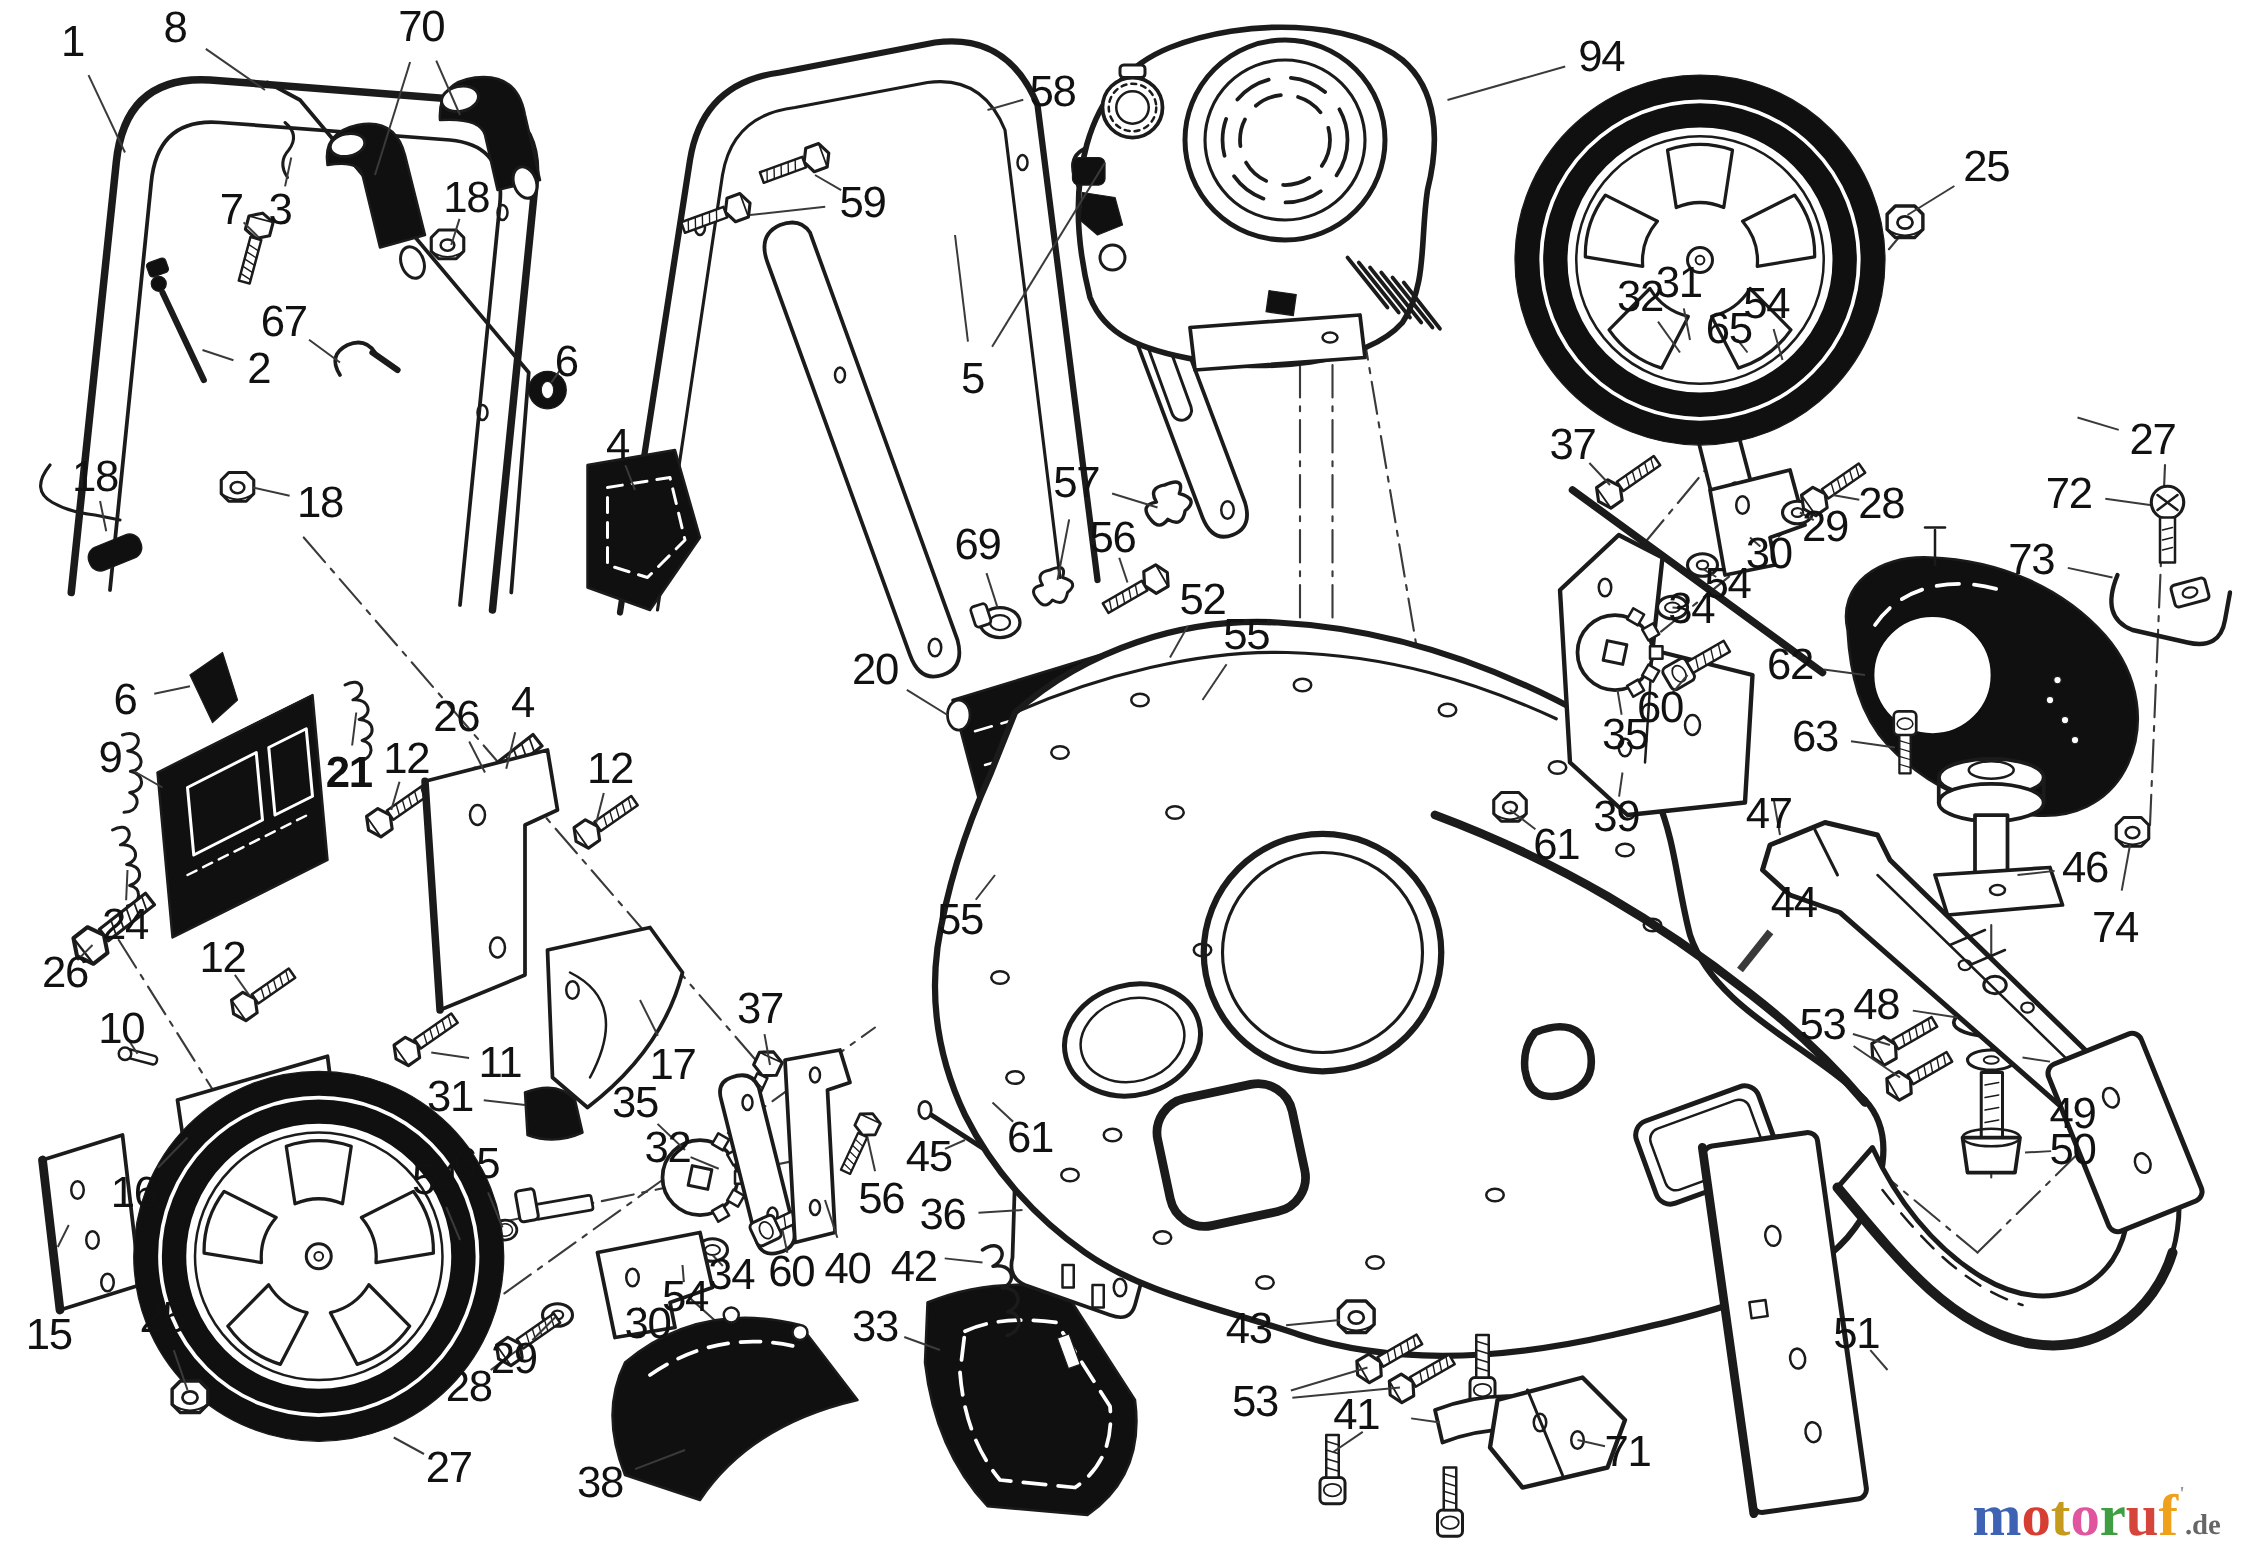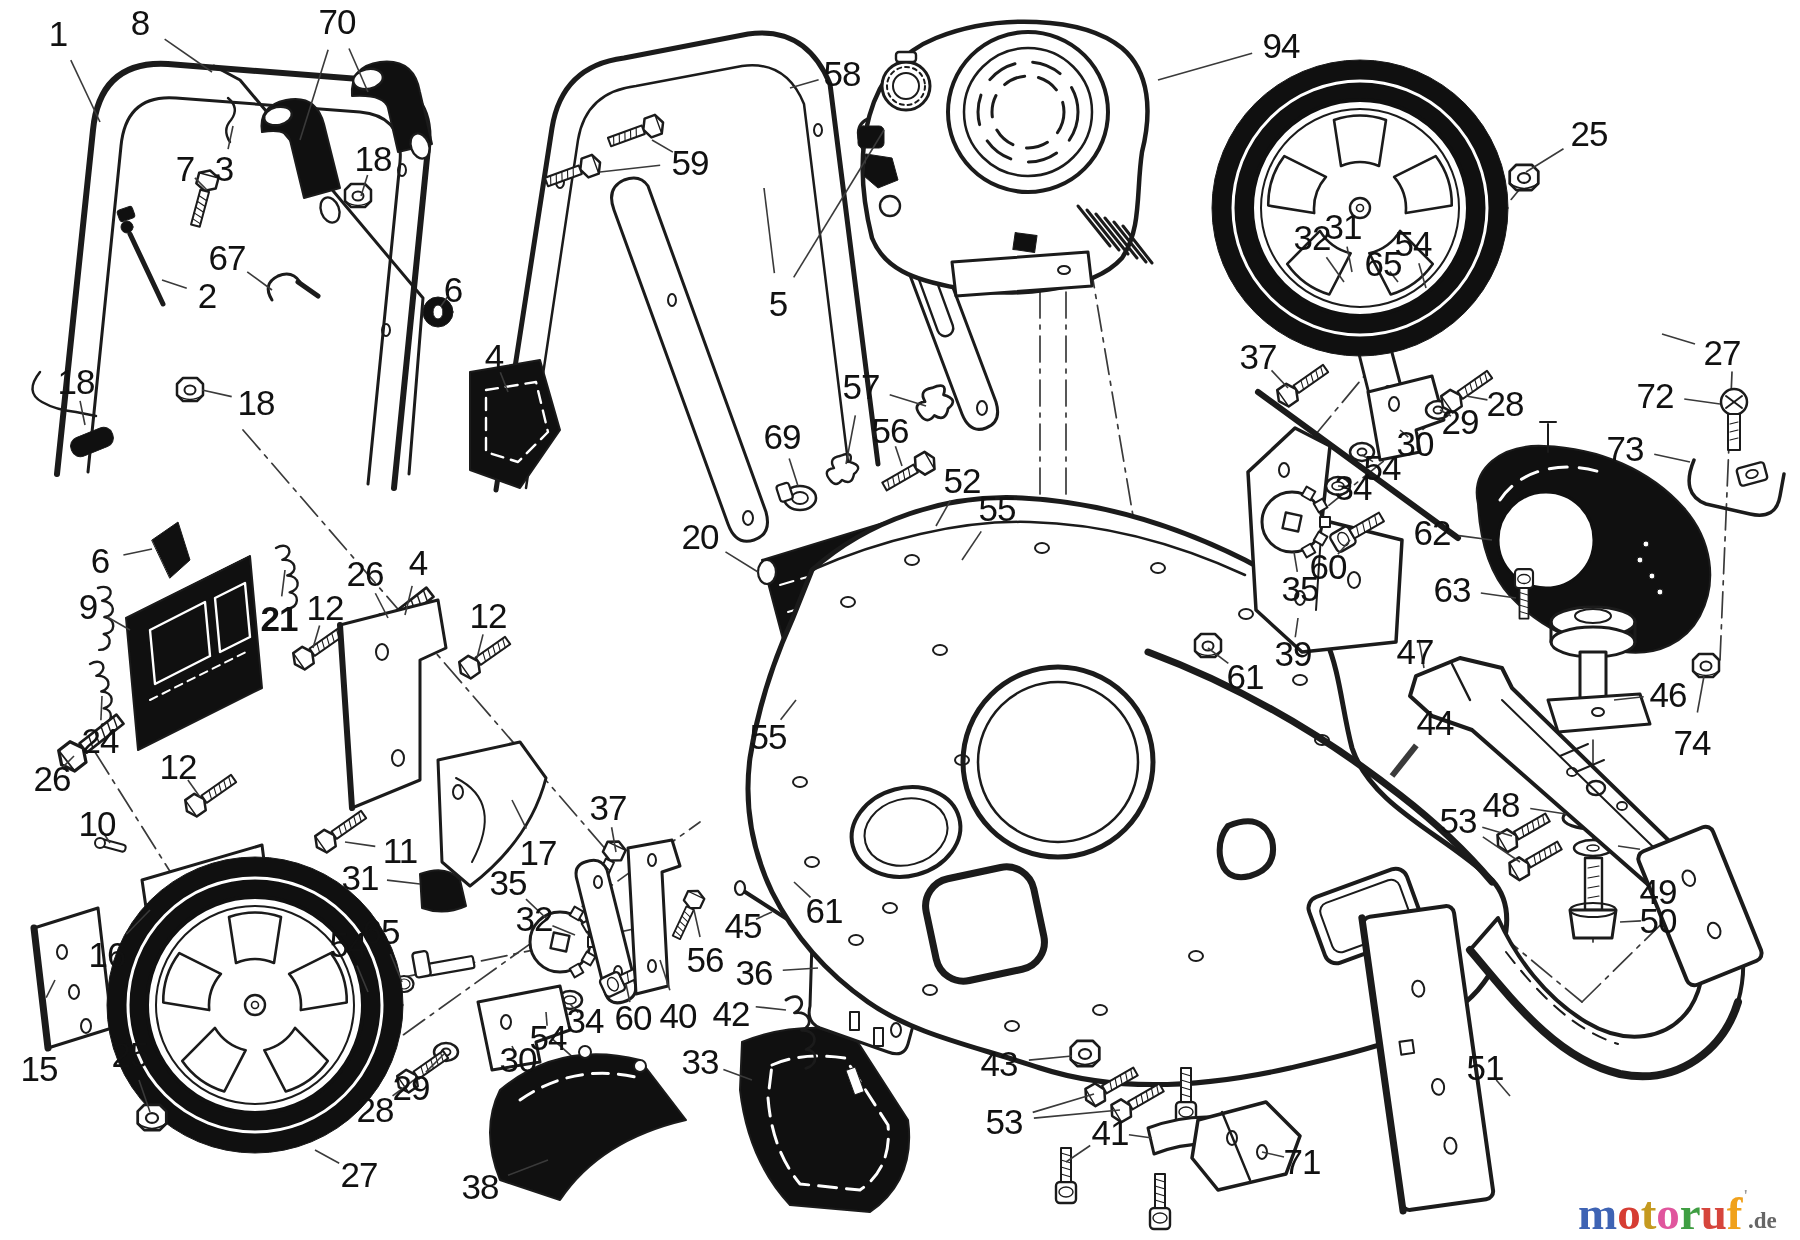--- a/index.html
+++ b/index.html
@@ -628,21 +628,21 @@
       <div class="lbl" style="left: 359px; top: 1174px;">27</div>
       <div class="lbl" style="left: 480px; top: 1186px;">38</div>
       <div class="lbl" style="left: 700px; top: 1061px;">33</div>
       <div class="lbl" style="left: 705px; top: 959px;">56</div>
       <div class="lbl" style="left: 743px; top: 925px;">45</div>
       <div class="lbl" style="left: 754px; top: 972px;">36</div>
       <div class="lbl" style="left: 731px; top: 1013px;">42</div>
       <div class="lbl" style="left: 824px; top: 910px;">61</div>
       <div class="lbl" style="left: 999px; top: 1063px;">43</div>
       <div class="lbl" style="left: 1004px; top: 1121px;">53</div>
-      <div class="lbl" style="left: 1110px; top: 1132px; text-align: center;">41</div>
+      <div class="lbl" style="left: 1085px; top: 1132px; text-align: center;">41</div>
       <div class="lbl" style="left: 1302px; top: 1161px;">71</div>
       <div class="lbl" style="left: 1485px; top: 1067px;">51</div>
       <div class="lbl" style="left: 1658px; top: 920px;">50</div>
       <div class="lbl" style="left: 1658px; top: 852px; margin-top: 39px;">49</div>
       <div class="lbl" style="left: 1501px; top: 804px;">48</div>
       <div class="lbl" style="left: 1458px; top: 820px;">53</div>
       <div class="lbl" style="left: 1435px; top: 722px;">44</div>
       <div class="lbl" style="left: 1415px; top: 651px; text-align: right;">47</div>
       <div class="lbl" style="left: 1668px; top: 694px;">46</div>
       <div class="lbl" style="left: 1692px; top: 742px;">74</div>

